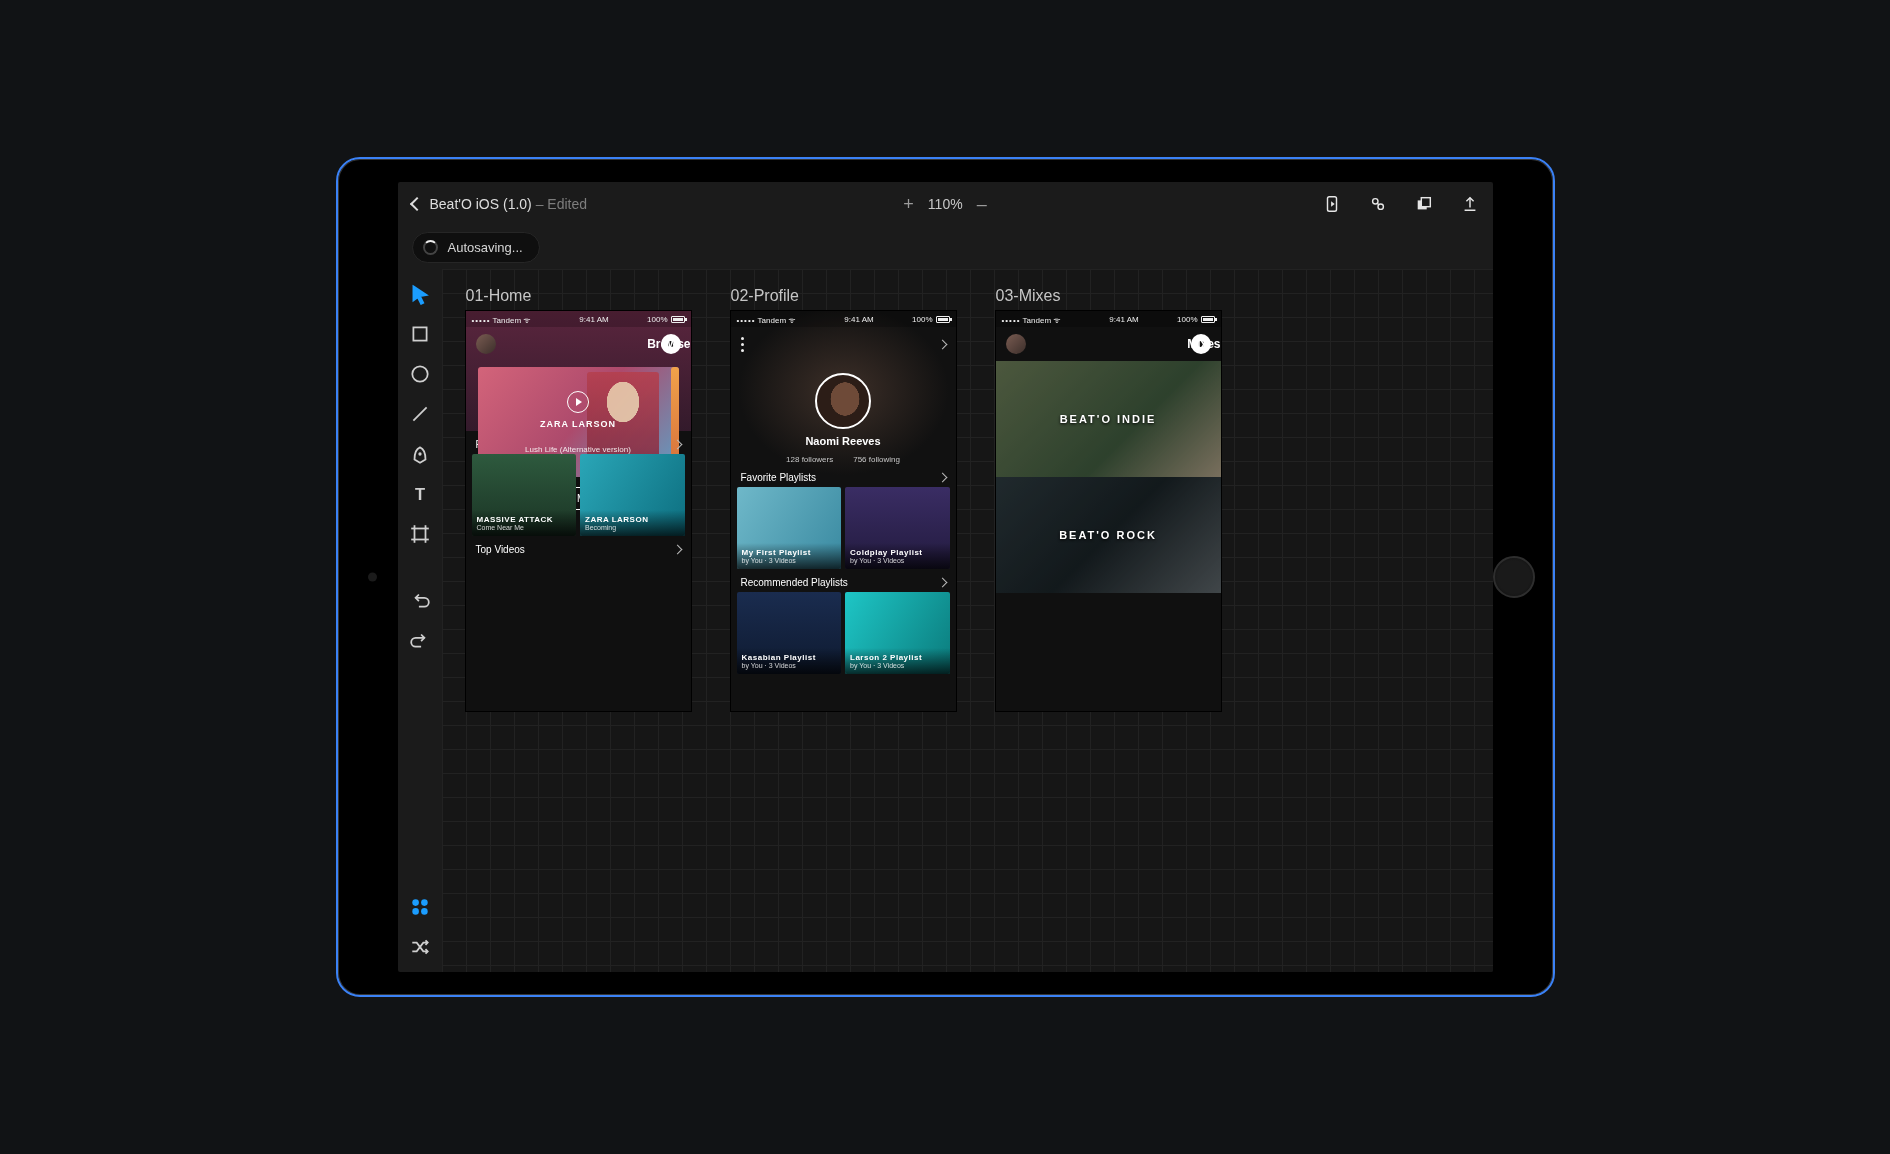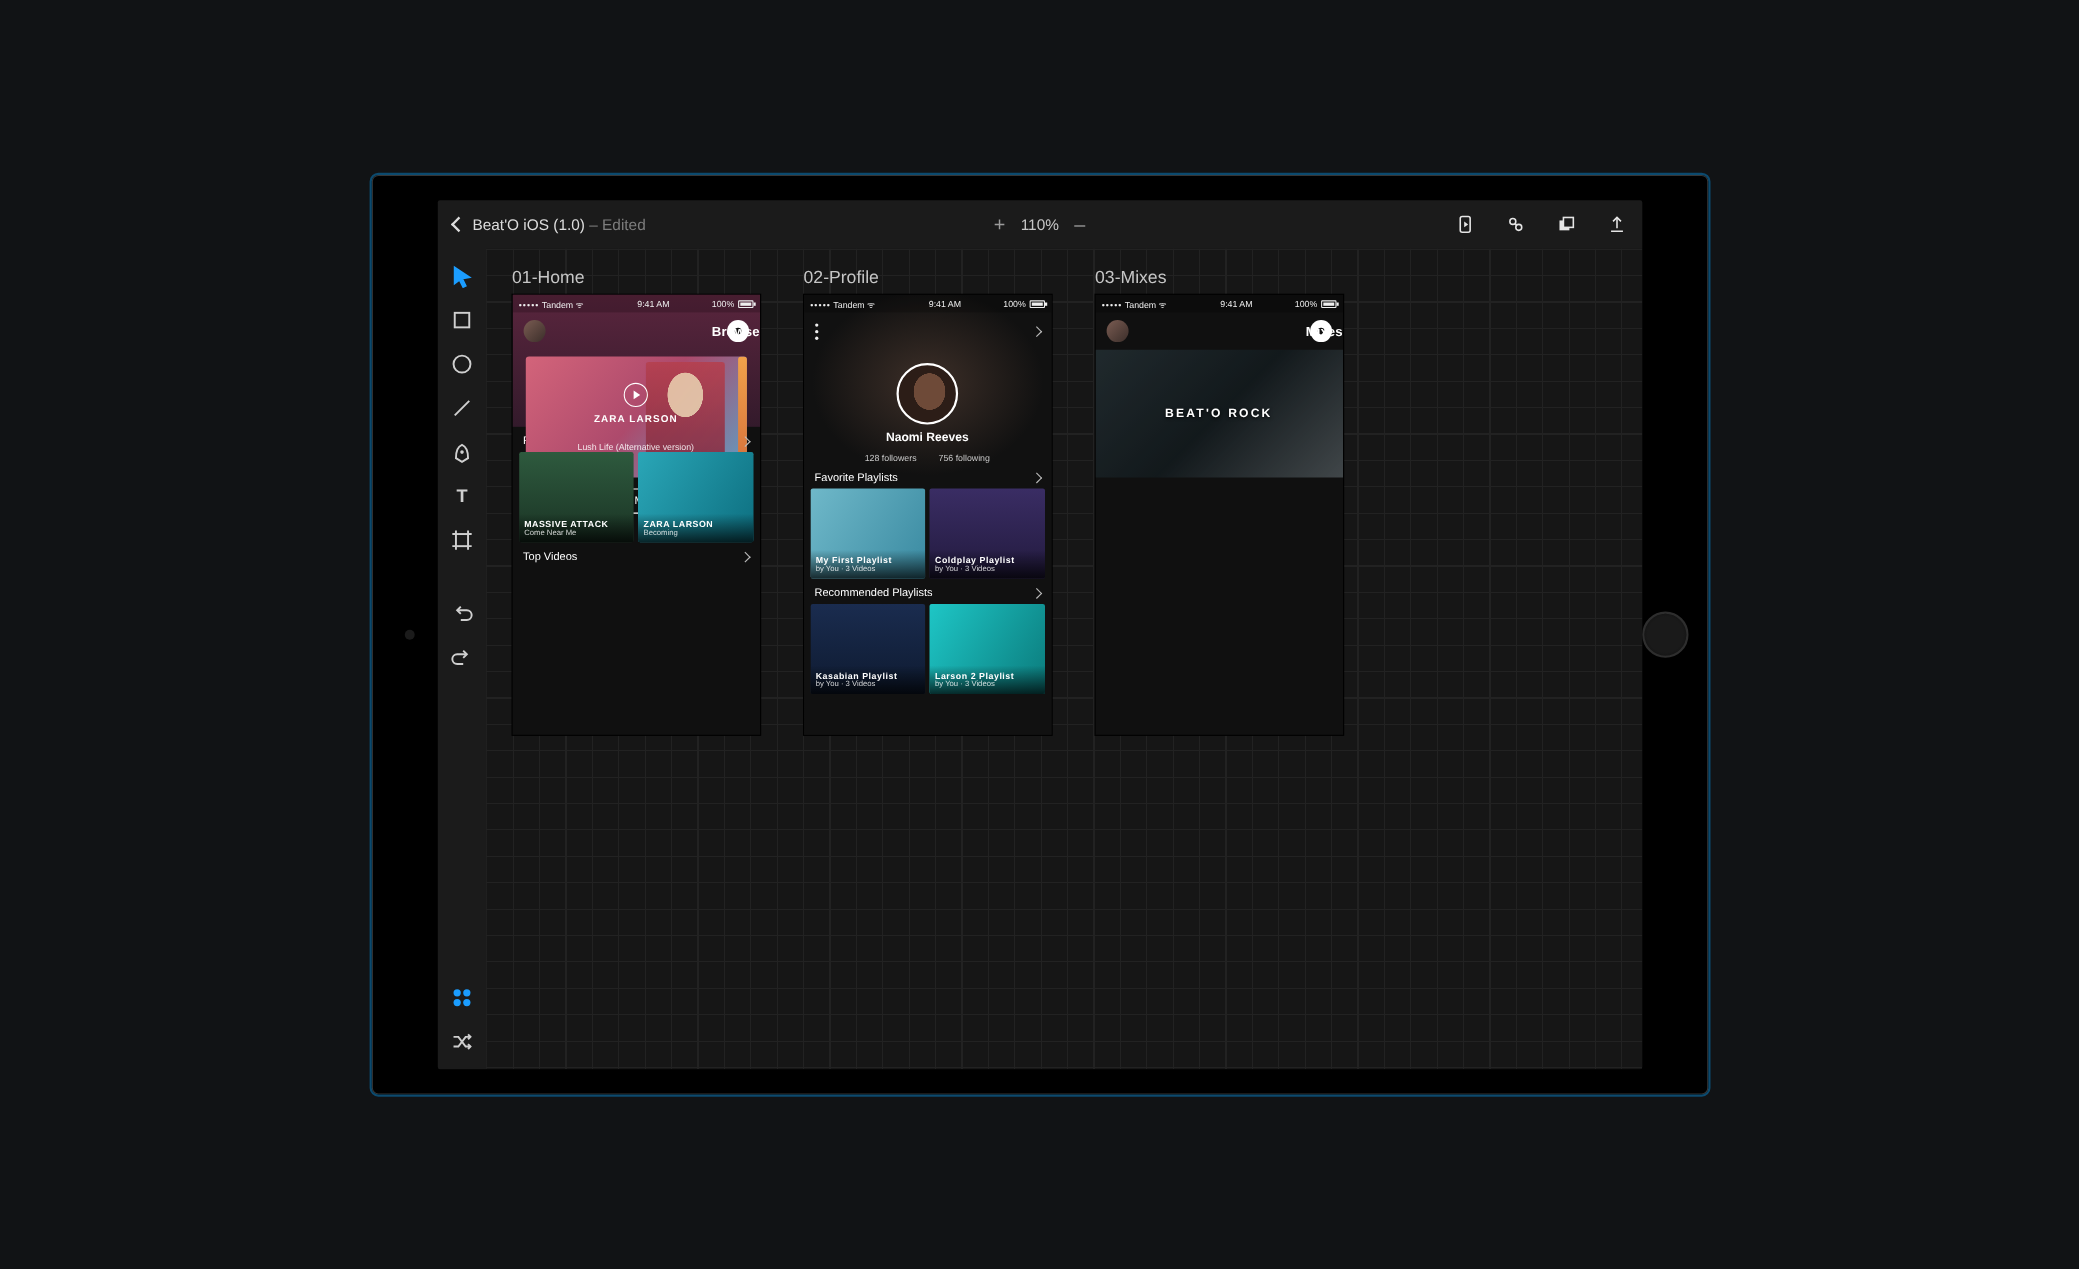--- a/index.html
+++ b/index.html
@@ -2,22 +2,22 @@
 <html><head>
 <meta charset="utf-8">
 <style>
 * { margin: 0; padding: 0; box-sizing: border-box; font-family: -apple-system, BlinkMacSystemFont, "Segoe UI", Helvetica, Arial, sans-serif; }
 body { background: #111315; width: 1890px; height: 1154px; display: flex; align-items: center; justify-content: center; }
 
 
 .ipad {
   width: 1219px; height: 840px;
   background: #000;
-  border-radius: 8px;
-  border: 2px solid #0c4a6e;
+  border-radius: 24px;
+  border: 2px solid #3b82f6;
   position: relative;
   box-shadow: 0 0 0 1px #363636 inset;
   display: flex; align-items: center; justify-content: center;
 }
 .camera { position: absolute; left: 30px; top: 50%; width: 9px; height: 9px; border-radius: 50%; background: #1b1b1b; transform: translateY(-50%); }
 .home-button { position: absolute; right: 18px; top: 50%; width: 42px; height: 42px; border-radius: 50%; border: 2px solid #2e2e2e; transform: translateY(-50%); background: radial-gradient(circle,#1a1a1a 60%,#0c0c0c); }
 
 .screen {
   width: 1095px; height: 790px;
   background: #1b1b1b;
@@ -179,20 +179,26 @@
         <span class="tico">
             <svg viewBox="0 0 20 20">
               <line x1="10" y1="14" x2="10" y2="3"></line>
               <polyline points="6,7 10,3 14,7"></polyline>
               <line x1="4" y1="17" x2="16" y2="17"></line>
             </svg>
           </span>
       </div>
     </div>
 
+    <div class="autosave-row">
+      <div class="autosave">
+        <span class="spinner"></span>
+        <span>Autosaving...</span>
+      </div>
+    </div>
 
     <div class="workspace">
 
       <div class="left-tools">
         <div class="tool active">
             <svg viewBox="0 0 20 20">
               <polygon points="4,3 16,11 10,12 13,18 11,19 8,13 4,16"></polygon>
             </svg>
           </div>
         <div class="tool">
@@ -405,20 +411,23 @@
                     <span class="bat">
                       <span class="fill"></span>
                     </span>
                   </span>
               </div>
               <div class="navbar">
                 <span class="avatar-sm"></span>
                 <span class="title">Mixes</span>
                 <span class="rec-btn"></span>
               </div>
+              <div class="mix indie">
+                  <span class="lbl">BEAT'O INDIE</span>
+                </div>
               <div class="mix rock">
                   <span class="lbl">BEAT'O ROCK</span>
                 </div>
             </div>
           </div>
 
         </div>
       </div>
     </div>
 

